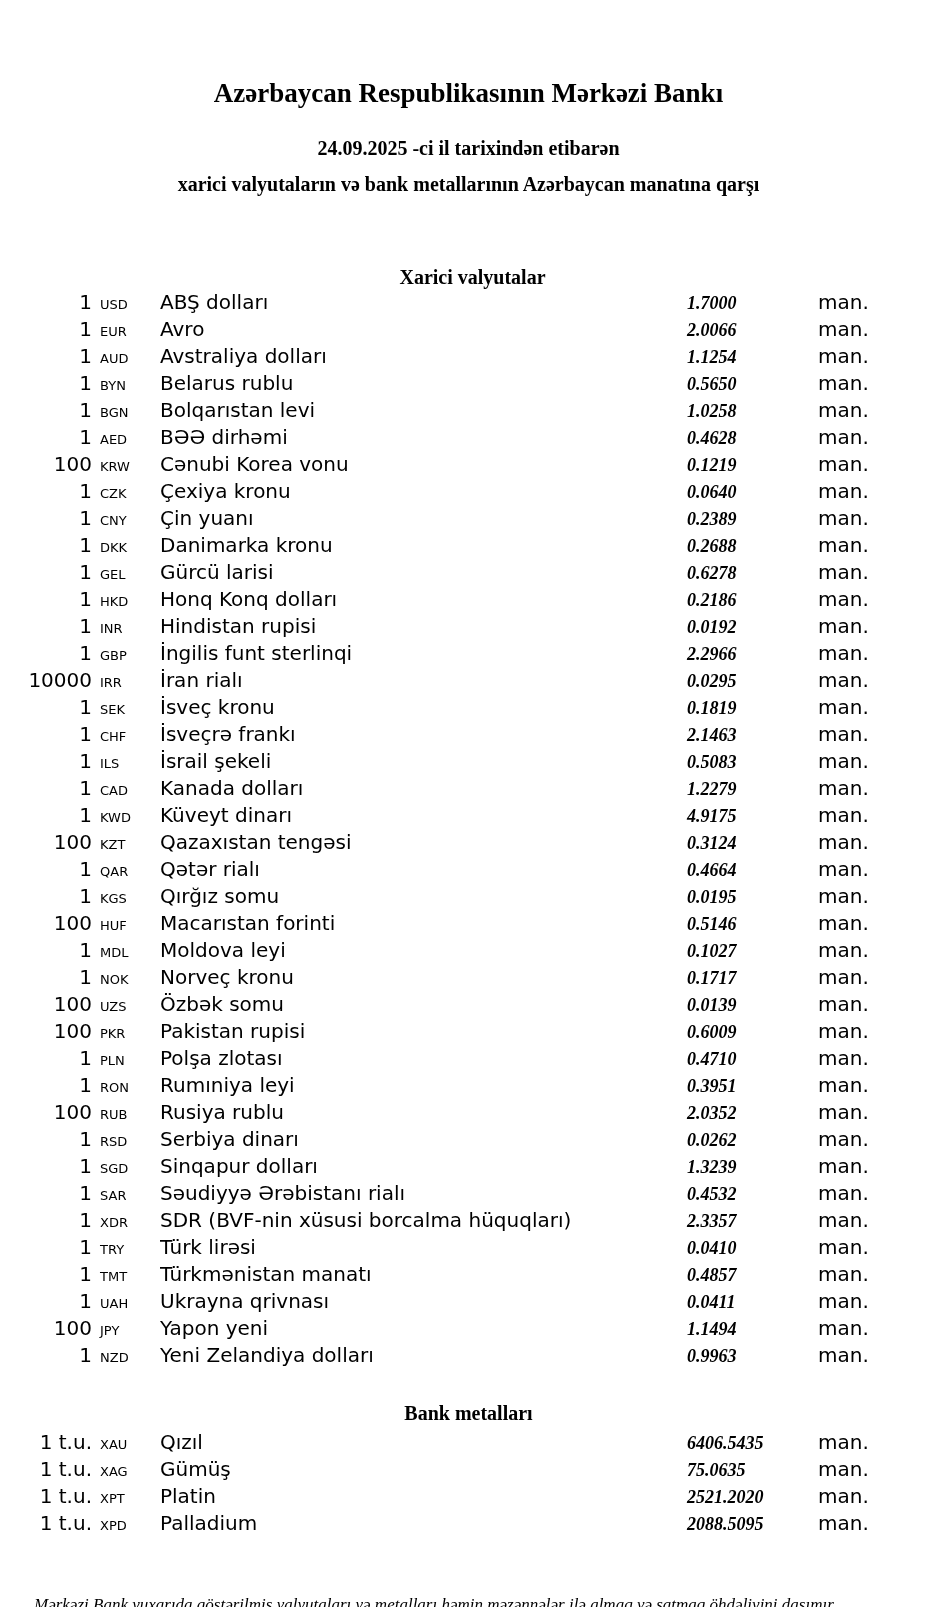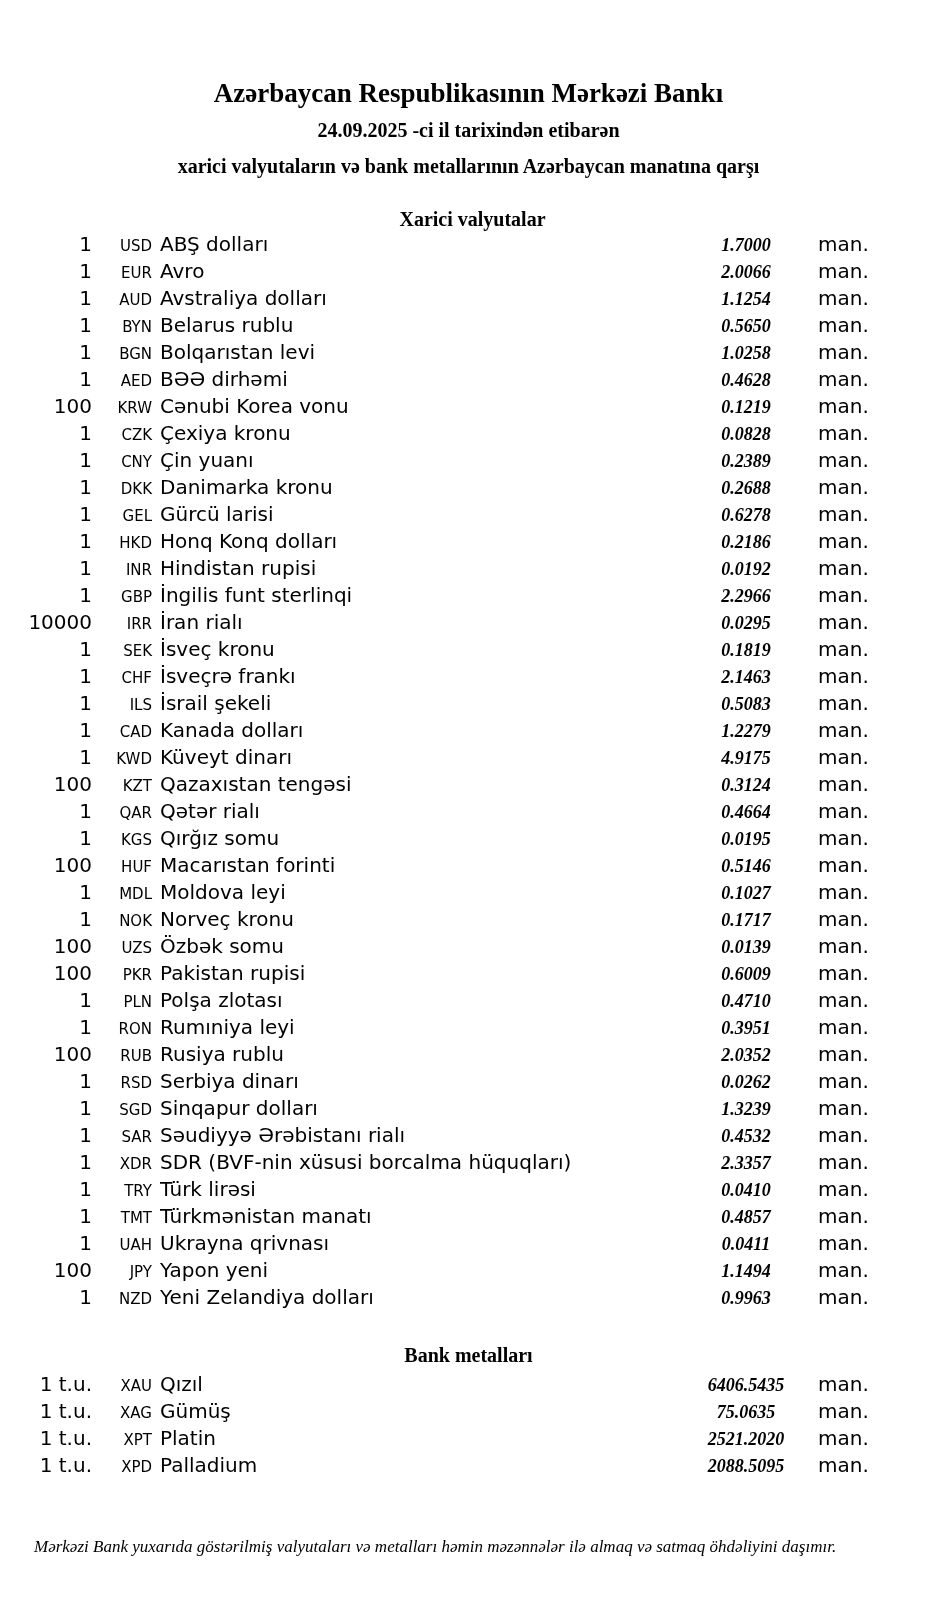--- a/index.html
+++ b/index.html
@@ -24,39 +24,39 @@
     text-align: center;
     padding-top: 76px;
     margin: 0;
   }
   .date-line {
     font-family: "Liberation Serif", "DejaVu Serif", serif;
     font-weight: bold;
     font-size: 20px;
     line-height: 24px;
     text-align: center;
-    margin-top: 8px;
+    margin-top: 26px;
   }
   .subtitle {
     font-family: "Liberation Serif", "DejaVu Serif", serif;
     font-weight: bold;
     font-size: 20px;
     line-height: 24px;
     text-align: center;
     margin-top: 12px;
   }
   .section-title {
     font-family: "Liberation Serif", "DejaVu Serif", serif;
     font-weight: bold;
     font-size: 20px;
     line-height: 24px;
     text-align: center;
     margin: 0;
   }
-  .section-title.currencies { margin-top: 29px; padding-left: 8px; }
+  .section-title.currencies { margin-top: 69px; padding-left: 8px; }
   .section-title.metals    { margin-top: 32px; }
 
   .rows {
     padding-right: 71px;
     margin-top: 0;
   }
   .rows.metal-rows { margin-top: 4px; }
 
   .row {
     display: flex;
@@ -67,33 +67,33 @@
   }
   .amount {
     width: 92px;
     text-align: right;
     flex: none;
     white-space: nowrap;
   }
   .code {
     width: 52px;
     margin-left: 8px;
-    text-align: right;
+    text-align: left;
     flex: none;
-    font-size: 15px;
+    font-size: 13px;
   }
   .name {
     flex: 1;
     margin-left: 8px;
     white-space: nowrap;
     overflow: hidden;
   }
   .rate {
     width: 118px;
-    text-align: center;
+    text-align: left;
     flex: none;
     font-family: "Liberation Serif", "DejaVu Serif", serif;
     font-weight: bold;
     font-style: italic;
     font-size: 18px;
   }
   .man {
     width: 48px;
     margin-left: 13px;
     text-align: center;
@@ -174,21 +174,21 @@
     <span class="code">KRW</span>
     <span class="name">Cənubi Korea vonu</span>
     <span class="rate">0.1219</span>
     <span class="man">man.</span>
   </div>
 
   <div class="row">
     <span class="amount">1</span>
     <span class="code">CZK</span>
     <span class="name">Çexiya kronu</span>
-    <span class="rate">0.0828</span>
+    <span class="rate">0.0640</span>
     <span class="man">man.</span>
   </div>
 
   <div class="row">
     <span class="amount">1</span>
     <span class="code">CNY</span>
     <span class="name">Çin yuanı</span>
     <span class="rate">0.2389</span>
     <span class="man">man.</span>
   </div>

